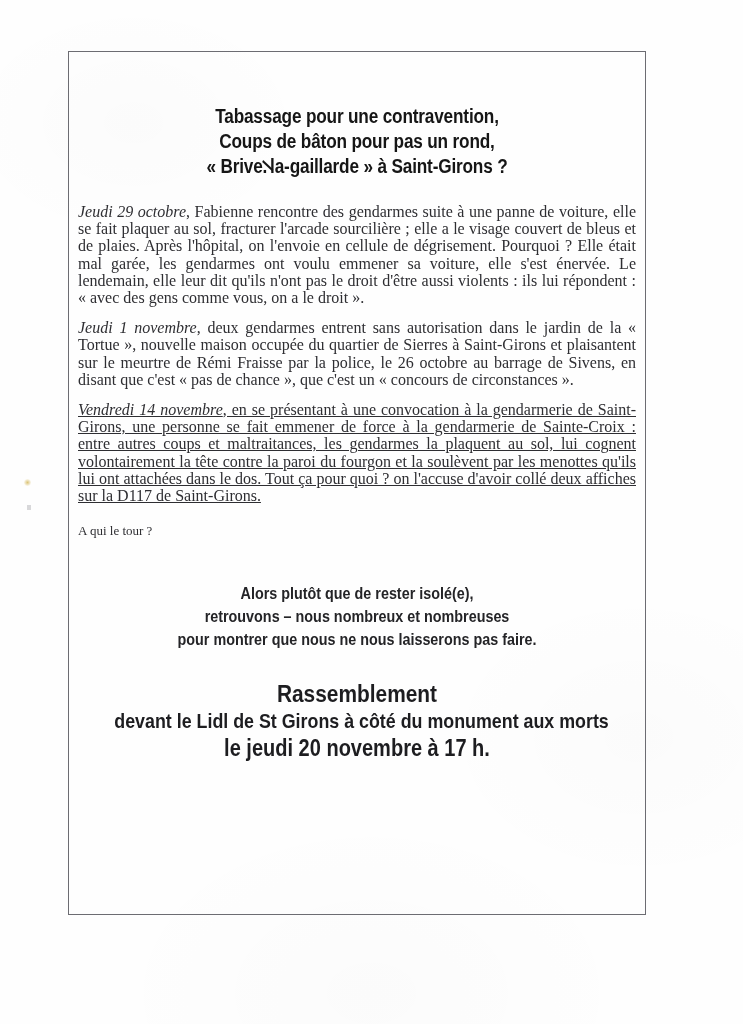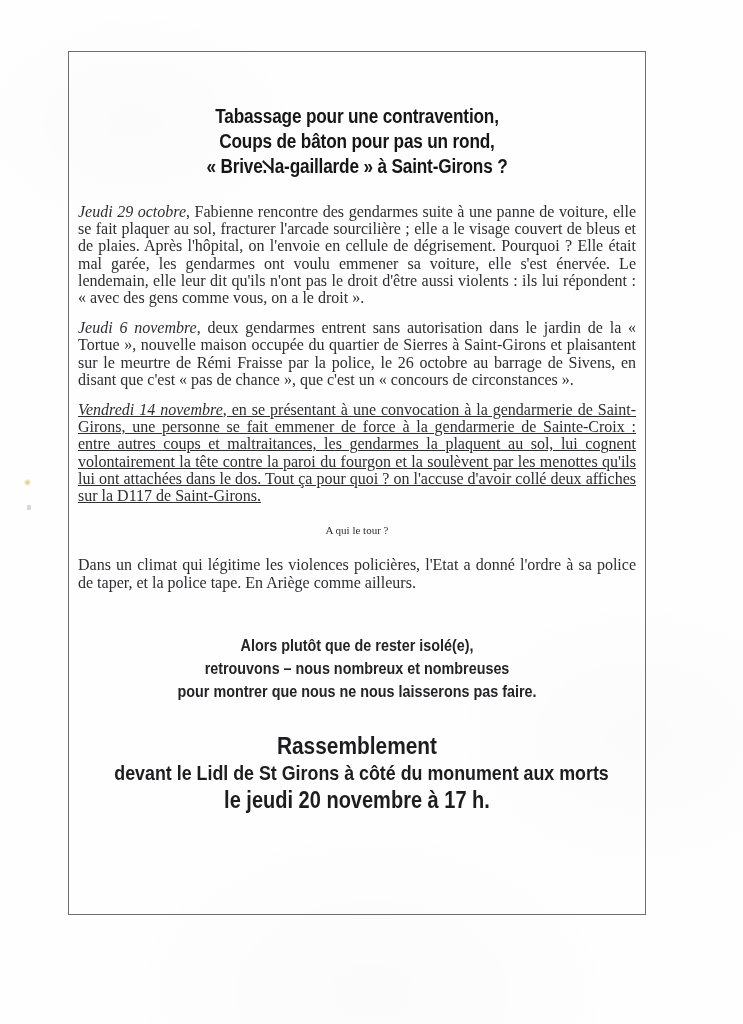--- a/index.html
+++ b/index.html
@@ -99,22 +99,21 @@
     color: #2e2e32;
     hyphens: none;
   }
   p.para:last-child { margin-bottom: 0; text-decoration: underline; }
   .lead {
     font-style: italic;
   }
 
   .centered-line {
     margin: 18px 0 17px 0;
-    text-align: center;
-    font-size: 11px;
+    font-size: 13px;
     line-height: 17.2px;
     color: #2e2e32;
   }
 
   
   .cta {
     margin-top: 43px;
     text-align: center;
     font-family: "Liberation Sans Narrow", "Liberation Sans", "DejaVu Sans", sans-serif;
     font-weight: bold;
@@ -169,31 +168,30 @@
   <div class="headline">
     <span class="hl-line">Tabassage pour une contravention,</span>
     <span class="hl-line">Coups de bâton pour pas un rond,</span>
     <span class="hl-line"><span>« Brive.</span><span class="strike-mark">/</span><span>la-gaillarde » à Saint-Girons ?</span></span>
   </div>
 
   <div class="body-block">
 
     <p class="para"><span class="lead">Jeudi 29 octobre</span><span>, Fabienne rencontre des gendarmes suite à une panne de voiture, elle se fait plaquer au sol, fracturer l'arcade sourcilière ; elle a le visage couvert de bleus et de plaies. Après l'hôpital, on l'envoie en cellule de dégrisement. Pourquoi ? Elle était mal garée, les gendarmes ont voulu emmener sa voiture, elle s'est énervée. Le lendemain, elle leur dit qu'ils n'ont pas le droit d'être aussi violents : ils lui répondent : « avec des gens comme vous, on a le droit ».</span></p>
 
-    <p class="para"><span class="lead">Jeudi 6 novembre</span><span>, deux gendarmes entrent sans autorisation dans le jardin de la « Tortue », nouvelle maison occupée du quartier de Sierres à Saint-Girons et plaisantent sur le meurtre de Rémi Fraisse par la police, le 26 octobre au barrage de Sivens, en disant que c'est « pas de chance », que c'est un « concours de circonstances ».</span></p>
+    <p class="para"><span class="lead">Jeudi 1 novembre</span><span>, deux gendarmes entrent sans autorisation dans le jardin de la « Tortue », nouvelle maison occupée du quartier de Sierres à Saint-Girons et plaisantent sur le meurtre de Rémi Fraisse par la police, le 26 octobre au barrage de Sivens, en disant que c'est « pas de chance », que c'est un « concours de circonstances ».</span></p>
 
 
     <p class="para"><span class="lead">Vendredi 14 novembre</span><span>, en se présentant à une convocation à la gendarmerie de Saint-Girons, une personne se fait emmener de force à la gendarmerie de Sainte-Croix : entre autres coups et maltraitances, les gendarmes la plaquent au sol, lui cognent volontairement la tête contre la paroi du fourgon et la soulèvent par les menottes qu'ils lui ont attachées dans le dos. Tout ça pour quoi ? on l'accuse d'avoir collé deux affiches sur la D117 de Saint-Girons.</span></p>
 
   </div>
 
   <div class="centered-line">A qui le tour ?</div>
 
 
-  <p class="para">Dans un climat qui légitime les violences policières, l'Etat a donné l'ordre à sa police de taper, et la police tape. En Ariège comme ailleurs.</p>
 
   <div class="cta">
     <span class="cta-line">Alors plutôt que de rester isolé(e),</span>
     <span class="cta-line">retrouvons – nous  nombreux et nombreuses</span>
     <span class="cta-line">pour montrer que nous ne nous laisserons pas faire.</span>
   </div>
 
   <div class="rally">
     <span class="rally-title">Rassemblement</span>
     <span class="rally-place">devant le Lidl de St Girons à côté du monument aux morts</span>

